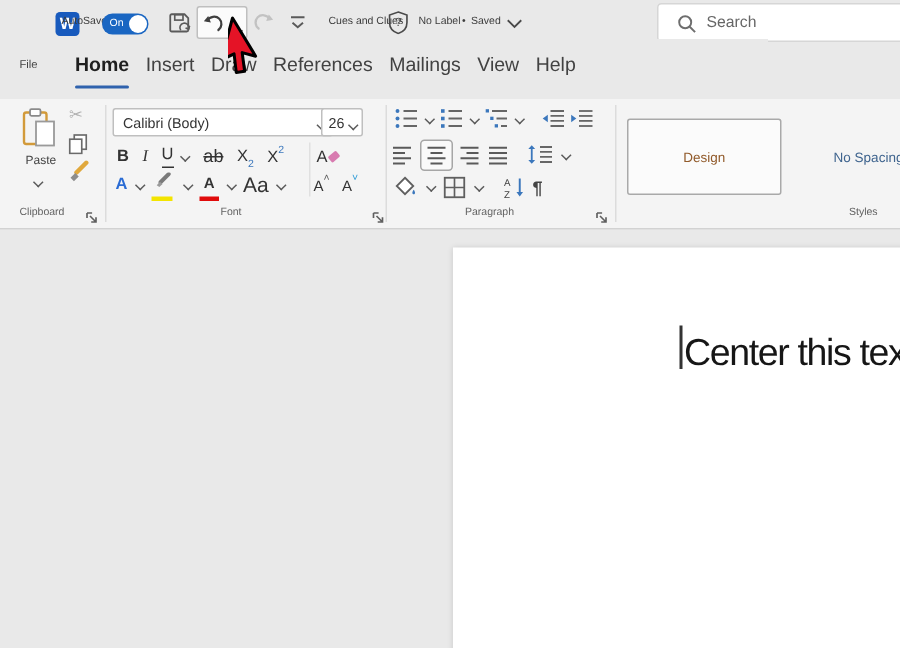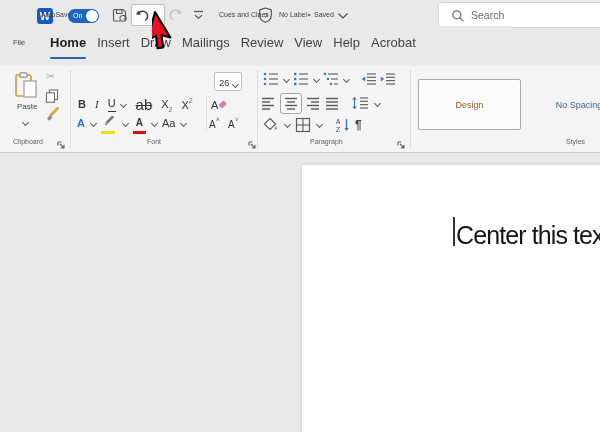--- a/index.html
+++ b/index.html
@@ -108,25 +108,24 @@
       <input placeholder="Search" style="">
     </div>
   </div>
 
   <div class="tabsrow">
     <span class="filetab">File</span>
     <nav class="tabs">
       <span class="tab active">Home</span>
       <span class="tab">Insert</span>
       <span class="tab">Draw</span>
+      <span class="tab">References</span>
       <span class="tab">Mailings</span>
-      <span class="tab">Review</span>
       <span class="tab">View</span>
       <span class="tab">Help</span>
-      <span class="tab">Acrobat</span>
     </nav>
   </div>
 
   <div class="ribbon">
     <div class="vsep" style="left:70px"></div>
     <div class="vsep" style="left:257px"></div>
     <div class="vsep" style="left:410px"></div>
 
     
     <svg class="abs" style="left:14px;top:6px" width="25" height="28" viewBox="0 0 25 28">
@@ -145,30 +144,34 @@
       <line x1="12.5" y1="1.5" x2="6" y2="8" stroke="#e0a83c" stroke-width="3" stroke-linecap="round"></line>
       <polygon points="2,11.5 5.2,8.3 7.5,10.6 4.3,13.8" fill="#8d8d8d"></polygon>
     </svg>
     <span class="gl" style="left:13px">Clipboard</span>
     <svg class="launcher" style="left:56px" width="10" height="10" viewBox="0 0 10 10">
       <path d="M2 2 H5.4 M2 2 V5.4" stroke="#5f5f5f" stroke-width="1.1" fill="none"></path>
       <path d="M4 4 L8 8 M8 4.8 V8 H4.8" stroke="#5f5f5f" stroke-width="1.1" fill="none"></path>
     </svg>
 
     
+    <div class="combo" style="left:75px;width:147px">
+      <span class="abs" style="left:6px;top:3.5px">Calibri (Body)</span>
+      <span class="chv abs" style="left:134px;top:5px"></span>
+    </div>
     <div class="combo" style="left:214px;width:28px">
       <span class="abs" style="left:4px;top:3.5px">26</span>
       <span class="chv abs" style="left:16px;top:5px"></span>
     </div>
     <div class="row" style="left:78px;top:29px;gap:9px;height:18px">
       <span class="btn-txt" style="font-weight:bold">B</span>
       <span class="btn-txt" style="font-family:'Liberation Serif',serif;font-style:italic">I</span>
       <span class="btn-txt ul">U</span>
       <span class="chv" style="margin-left:-6px"></span>
-      <span class="btn-txt strike" style="font-size:15px">ab</span>
+      <span class="btn-txt strike" style="font-size:12px">ab</span>
       <span><span class="btn-txt">X</span><sub style="font-size:7px;color:#3b77bc">2</sub></span>
       <span><span class="btn-txt">X</span><sup style="font-size:7px;color:#3b77bc">2</sup></span>
     </div>
     <div class="vsep" style="left:206px;top:29px;height:36px;background:#e0e0e0"></div>
     <span class="abs" style="left:211px;top:29px">
       <span class="btn-txt">A</span>
       <span class="abs" style="left:8px;top:7px;width:7px;height:4.5px;background:#d87bb0;border-radius:1px;transform:rotate(-40deg)"></span>
     </span>
     <div class="row" style="left:77px;top:48px;gap:4px;height:18px">
       <span class="btn-txt" style="font-weight:bold;color:#2b6cd4">A</span>
@@ -179,21 +182,21 @@
           <polygon points="3.5,8.5 5.6,6.1 7.4,7.7 5.2,9.6" fill="#9a9a9a"></polygon>
         </svg>
         <span class="colorbar" style="width:14px;background:#f3e400"></span>
       </span>
       <span class="chv"></span>
       <span style="display:inline-block;width:13px;text-align:center">
         <span style="font-size:10px;font-weight:bold;color:#333;line-height:9px">A</span>
         <span class="colorbar" style="width:13px;background:#e00b0b"></span>
       </span>
       <span class="chv"></span>
-      <span class="btn-txt" style="font-size:11px">Aa</span>
+      <span class="btn-txt" style="font-size:14px">Aa</span>
       <span class="chv"></span>
     </div>
     <span class="abs" style="left:209px;top:48px">
       <span class="btn-txt" style="font-size:10px">A</span><sup style="font-size:7px;color:#5a5a5a">˄</sup>
     </span>
     <span class="abs" style="left:228px;top:48px">
       <span class="btn-txt" style="font-size:10px">A</span><sup style="font-size:7px;color:#2e9bd6">˅</sup>
     </span>
     <span class="gl" style="left:147px">Font</span>
     <svg class="launcher" style="left:247px" width="10" height="10" viewBox="0 0 10 10">

